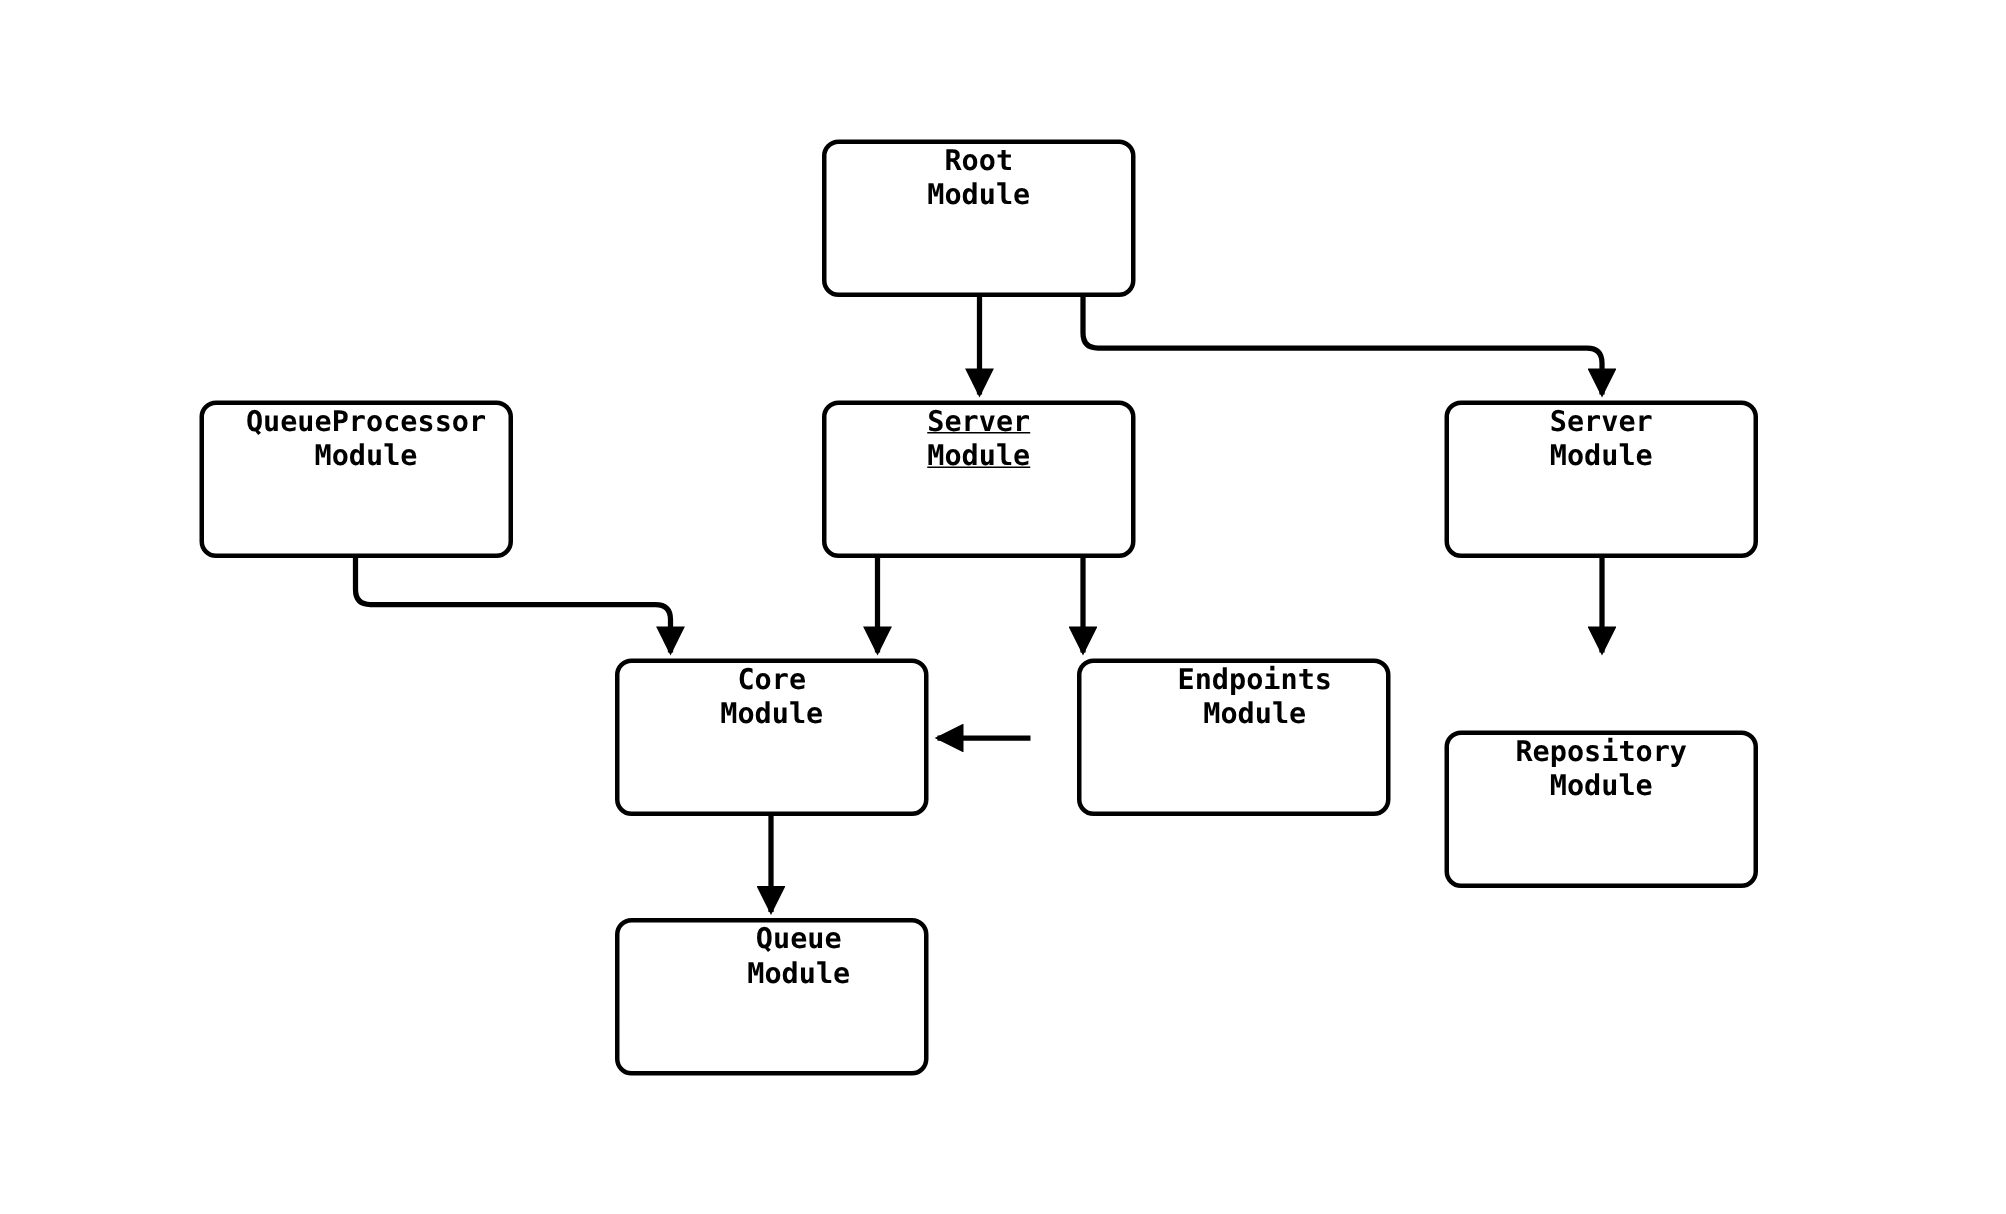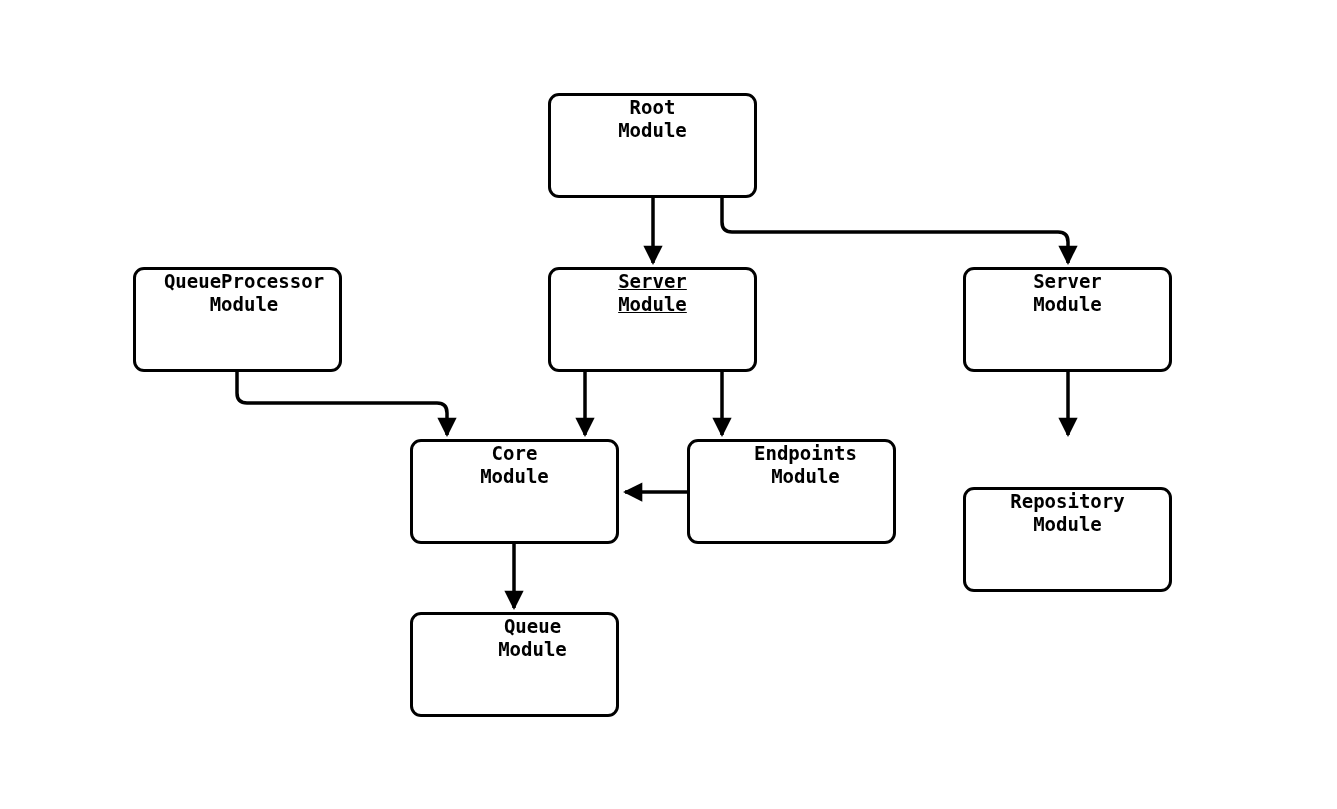--- a/index.html
+++ b/index.html
@@ -48,21 +48,21 @@
     color: #000000;
     text-align: center;
     white-space: pre-line;
   }
   
   .pos-root           { left: 548px;  top: 93px;  }
   .pos-queueprocessor { left: 133px;  top: 267px; padding-left: 13px; }
   .pos-server         { left: 548px;  top: 267px; text-decoration: underline; }
   .pos-global         { left: 963px;  top: 267px; }
   .pos-core           { left: 410px;  top: 439px; }
-  .pos-endpoints      { left: 687px;  top: 439px; padding-left: 28px; }
+  .pos-endpoints      { left: 718px;  top: 439px; padding-left: 28px; }
   .pos-repository     { left: 963px;  top: 439px; margin-top: 48px; }
   .pos-queue          { left: 410px;  top: 612px; padding-left: 36px; }
 </style>
 </head>
 <body>
 
 <div class="canvas">
 
   <svg class="edges" width="1337" height="809" viewBox="0 0 1337 809">
     <defs>

